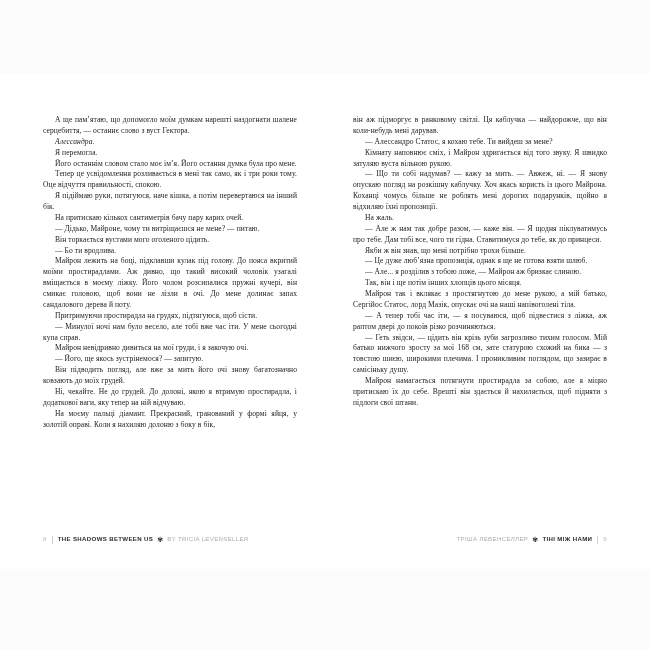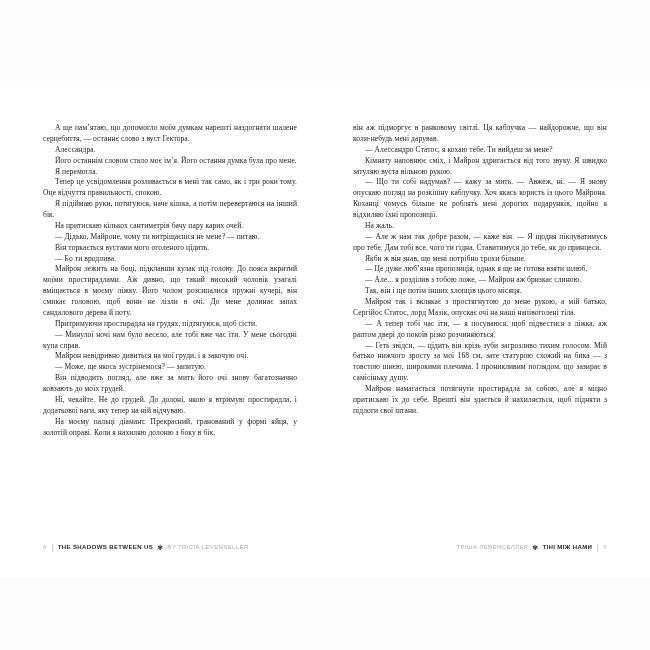--- a/index.html
+++ b/index.html
@@ -20,21 +20,21 @@
     position: absolute;
     left: 0; top: 0;
     width: 650px; height: 650px;
     background: #fcfcfd;
   }
 
   
   #spread {
     position: absolute;
     left: 0;
-    top: 82px;
+    top: 74px;
     width: 650px;
     height: 495px;
     background: #ffffff;
     display: flex;
     flex-direction: column;
   }
 
   #pages {
     position: relative;
     flex: 1 1 auto;
@@ -61,21 +61,21 @@
     hyphens: manual;
     letter-spacing: 0.01em;
   }
 
   .textblock p {
     margin: 0;
     text-indent: 12px;
   }
 
   .textblock p.noindent { text-indent: 0; }
-  .textblock p.em { }
+  .textblock p.em { font-style: italic; }
 
   
   .foot {
     position: absolute;
     bottom: 0;
     height: 34px;
     display: flex;
     align-items: flex-start;
     font-family: "Liberation Sans", "DejaVu Sans", sans-serif;
     font-size: 6.1px;
@@ -120,33 +120,33 @@
 
 <div id="viewer">
   <div id="spread">
 
     <div id="pages">
 
       <div class="page page-left">
         <div class="textblock">
           <p>А ще пам’ятаю, що допомогло моїм думкам нарешті наздогнати шалене серцебиття, — останнє слово з вуст Гектора.</p>
           <p class="em">Алессандра.</p>
+          <p>Я перемогла.</p>
           <p>Його останнім словом стало моє ім’я. Його остання думка була про мене.</p>
-          <p>Я перемогла.</p>
           <p>Тепер це усвідомлення розливається в мені так само, як і три роки тому. Оце відчуття правильності, спокою.</p>
           <p>Я підіймаю руки, потягуюся, наче кішка, а потім перевертаюся на інший бік.</p>
           <p>На притискаю кількох сантиметрів бачу пару карих очей.</p>
           <p>— Дідько, Майроне, чому ти витріщаєшся не мене? — питаю.</p>
           <p>Він торкається вустами мого оголеного цідить.</p>
           <p>— Бо ти вродлива.</p>
           <p>Майрон лежить на боці, підклавши кулак під голову. До пояса вкритий моїми простирадлами. Аж дивно, що такий високий чоловік узагалі вміщається в моєму ліжку. Його чолом розсипалися пружні кучері, він смикає головою, щоб вони не лізли в очі. До мене долинає запах сандалового дерева й поту.</p>
           <p>Притримуючи простирадла на грудях, підтягуюся, щоб сісти.</p>
           <p>— Минулої ночі нам було весело, але тобі вже час іти. У мене сьогодні купа справ.</p>
           <p>Майрон невідривно дивиться на мої груди, і я закочую очі.</p>
-          <p>— Може, ще якось зустрінемося? — запитую.</p>
+          <p>— Його, ще якось зустрінемося? — запитую.</p>
           <p>Він підводить погляд, але вже за мить його очі знову багатозначно ковзають до моїх грудей.</p>
           <p>Ні, чекайте. Не до грудей. До долоні, якою я втримую простирадла, і додаткової ваги, яку тепер на ній відчуваю.</p>
           <p>На моєму пальці діамант. Прекрасний, гранований у формі яйця, у золотій оправі. Коли я нахиляю долоню з боку в бік,</p>
         </div>
 
         <div class="foot foot-left">
           <span class="folio">8</span>
           <span class="rule"></span>
           <span class="foot-title">THE SHADOWS BETWEEN US</span>
           <span class="ornament">✾</span>

